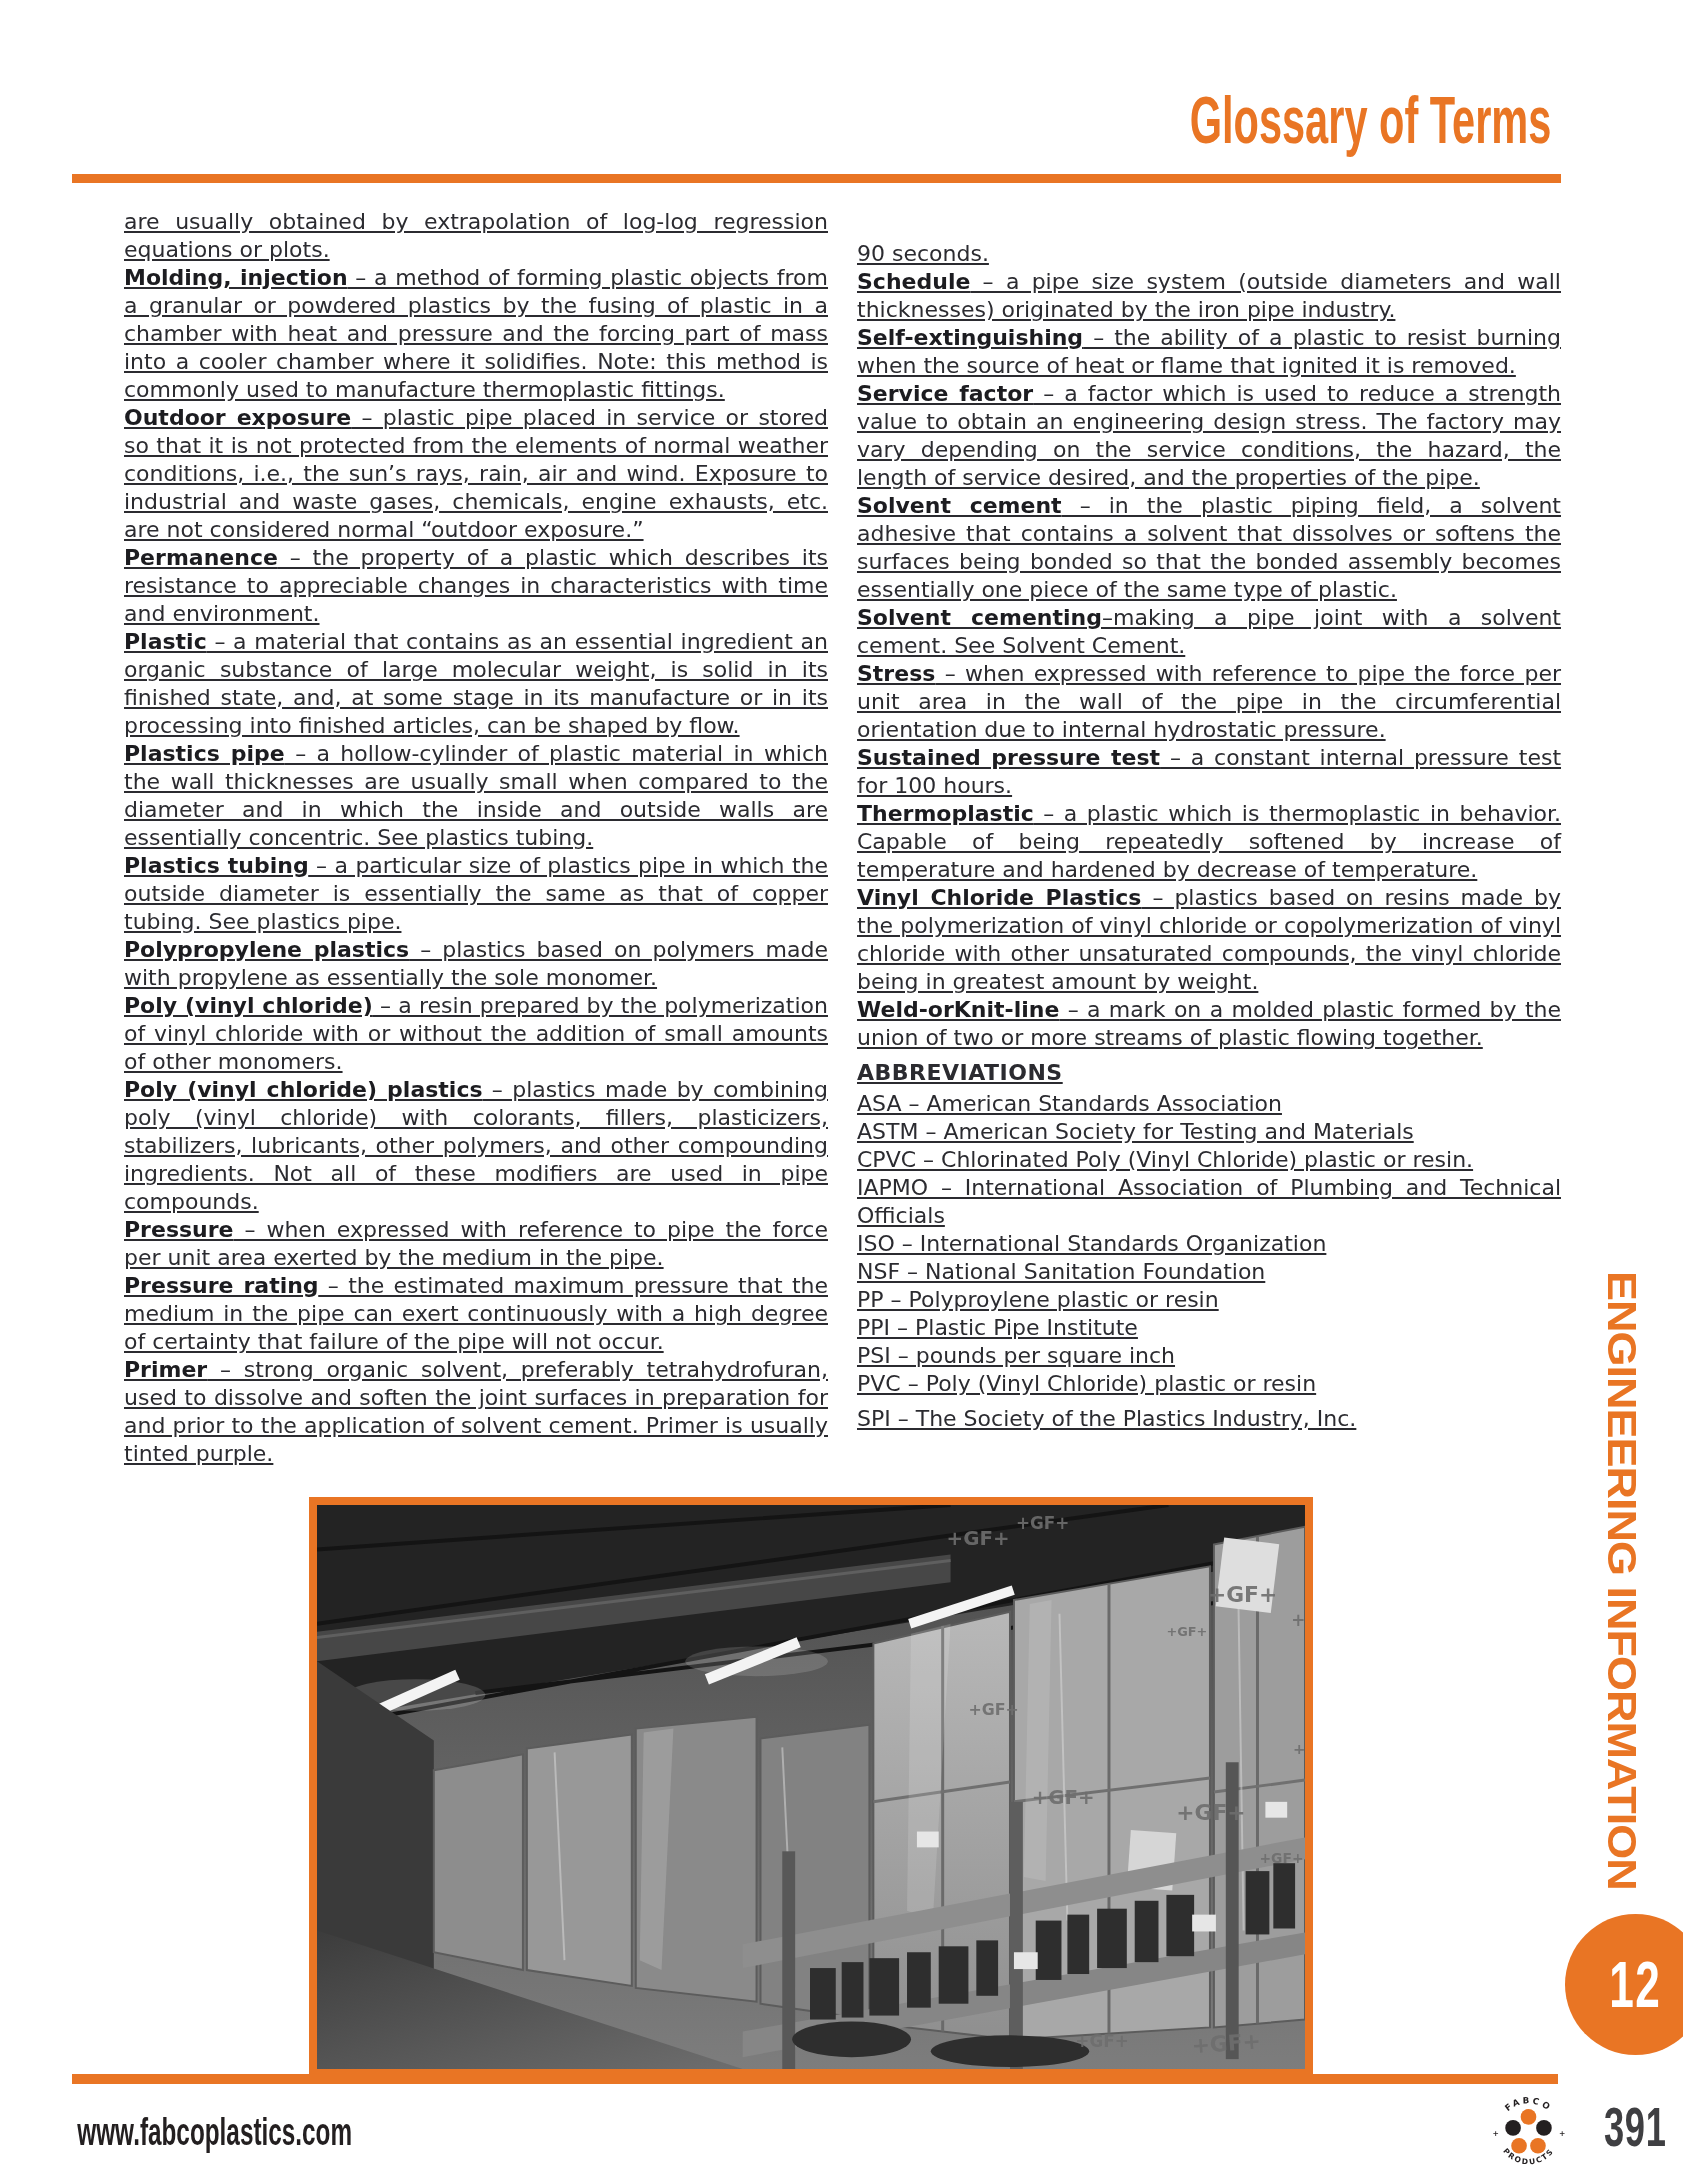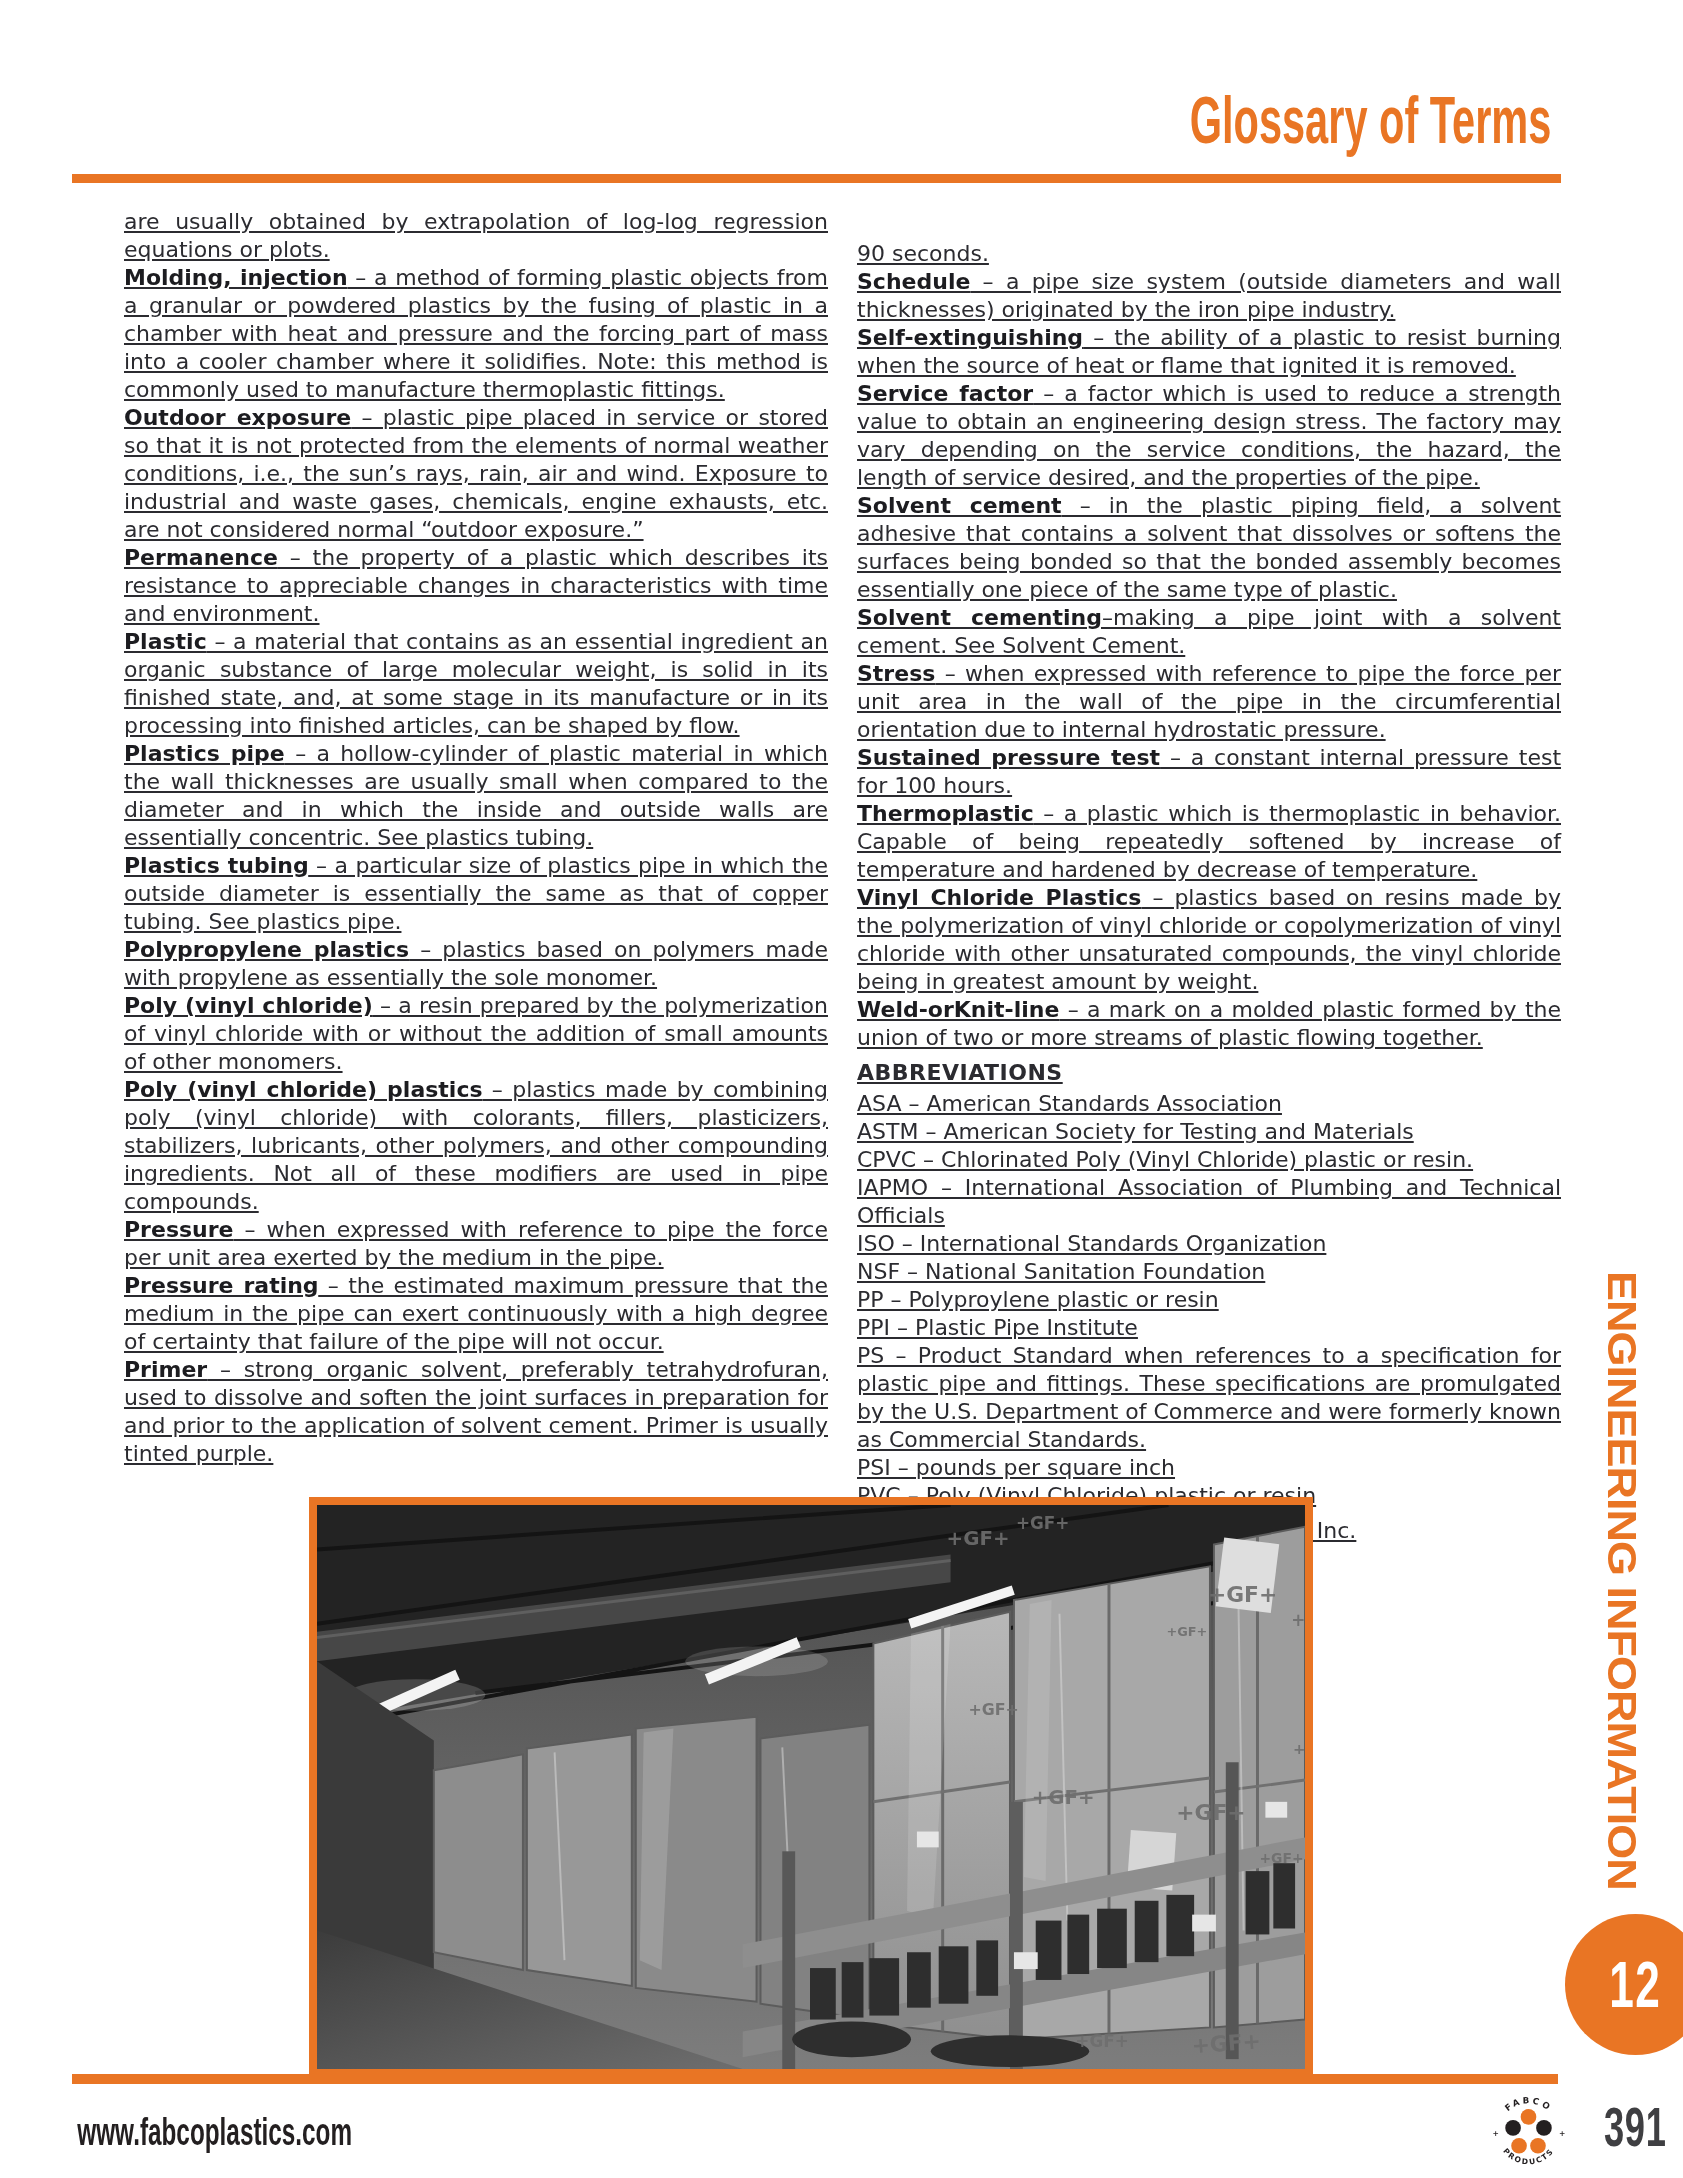--- a/index.html
+++ b/index.html
@@ -101,21 +101,20 @@
       <p><b>Weld-orKnit-line</b> – a mark on a molded plastic formed by the union of two or more streams of plastic flowing together.</p>
       <p class="heading">ABBREVIATIONS</p>
       <p>ASA – American Standards Association</p>
       <p>ASTM – American Society for Testing and Materials</p>
       <p>CPVC – Chlorinated Poly (Vinyl Chloride) plastic or resin.</p>
       <p>IAPMO – International Association of Plumbing and Technical Officials</p>
       <p>ISO – International Standards Organization</p>
       <p>NSF – National Sanitation Foundation</p>
       <p>PP – Polyproylene plastic or resin</p>
       <p>PPI – Plastic Pipe Institute</p>
-      <p>PS – Product Standard when references to a specification for plastic pipe and fittings. These specifications are promulgated by the U.S. Department of Commerce and were formerly known as Commercial Standards.</p>
       <p>PSI – pounds per square inch</p>
       <p>PVC – Poly (Vinyl Chloride) plastic or resin</p>
       <p class="gap">SPI – The Society of the Plastics Industry, Inc.</p>
     </div>
 
   <div class="photo-frame">
     <svg viewBox="0 0 998 570" preserveAspectRatio="none">
       <defs>
         <linearGradient id="bgGrad" x1="0" y1="0" x2="0" y2="1">
           <stop offset="0" stop-color="#4a4a4a"></stop>

